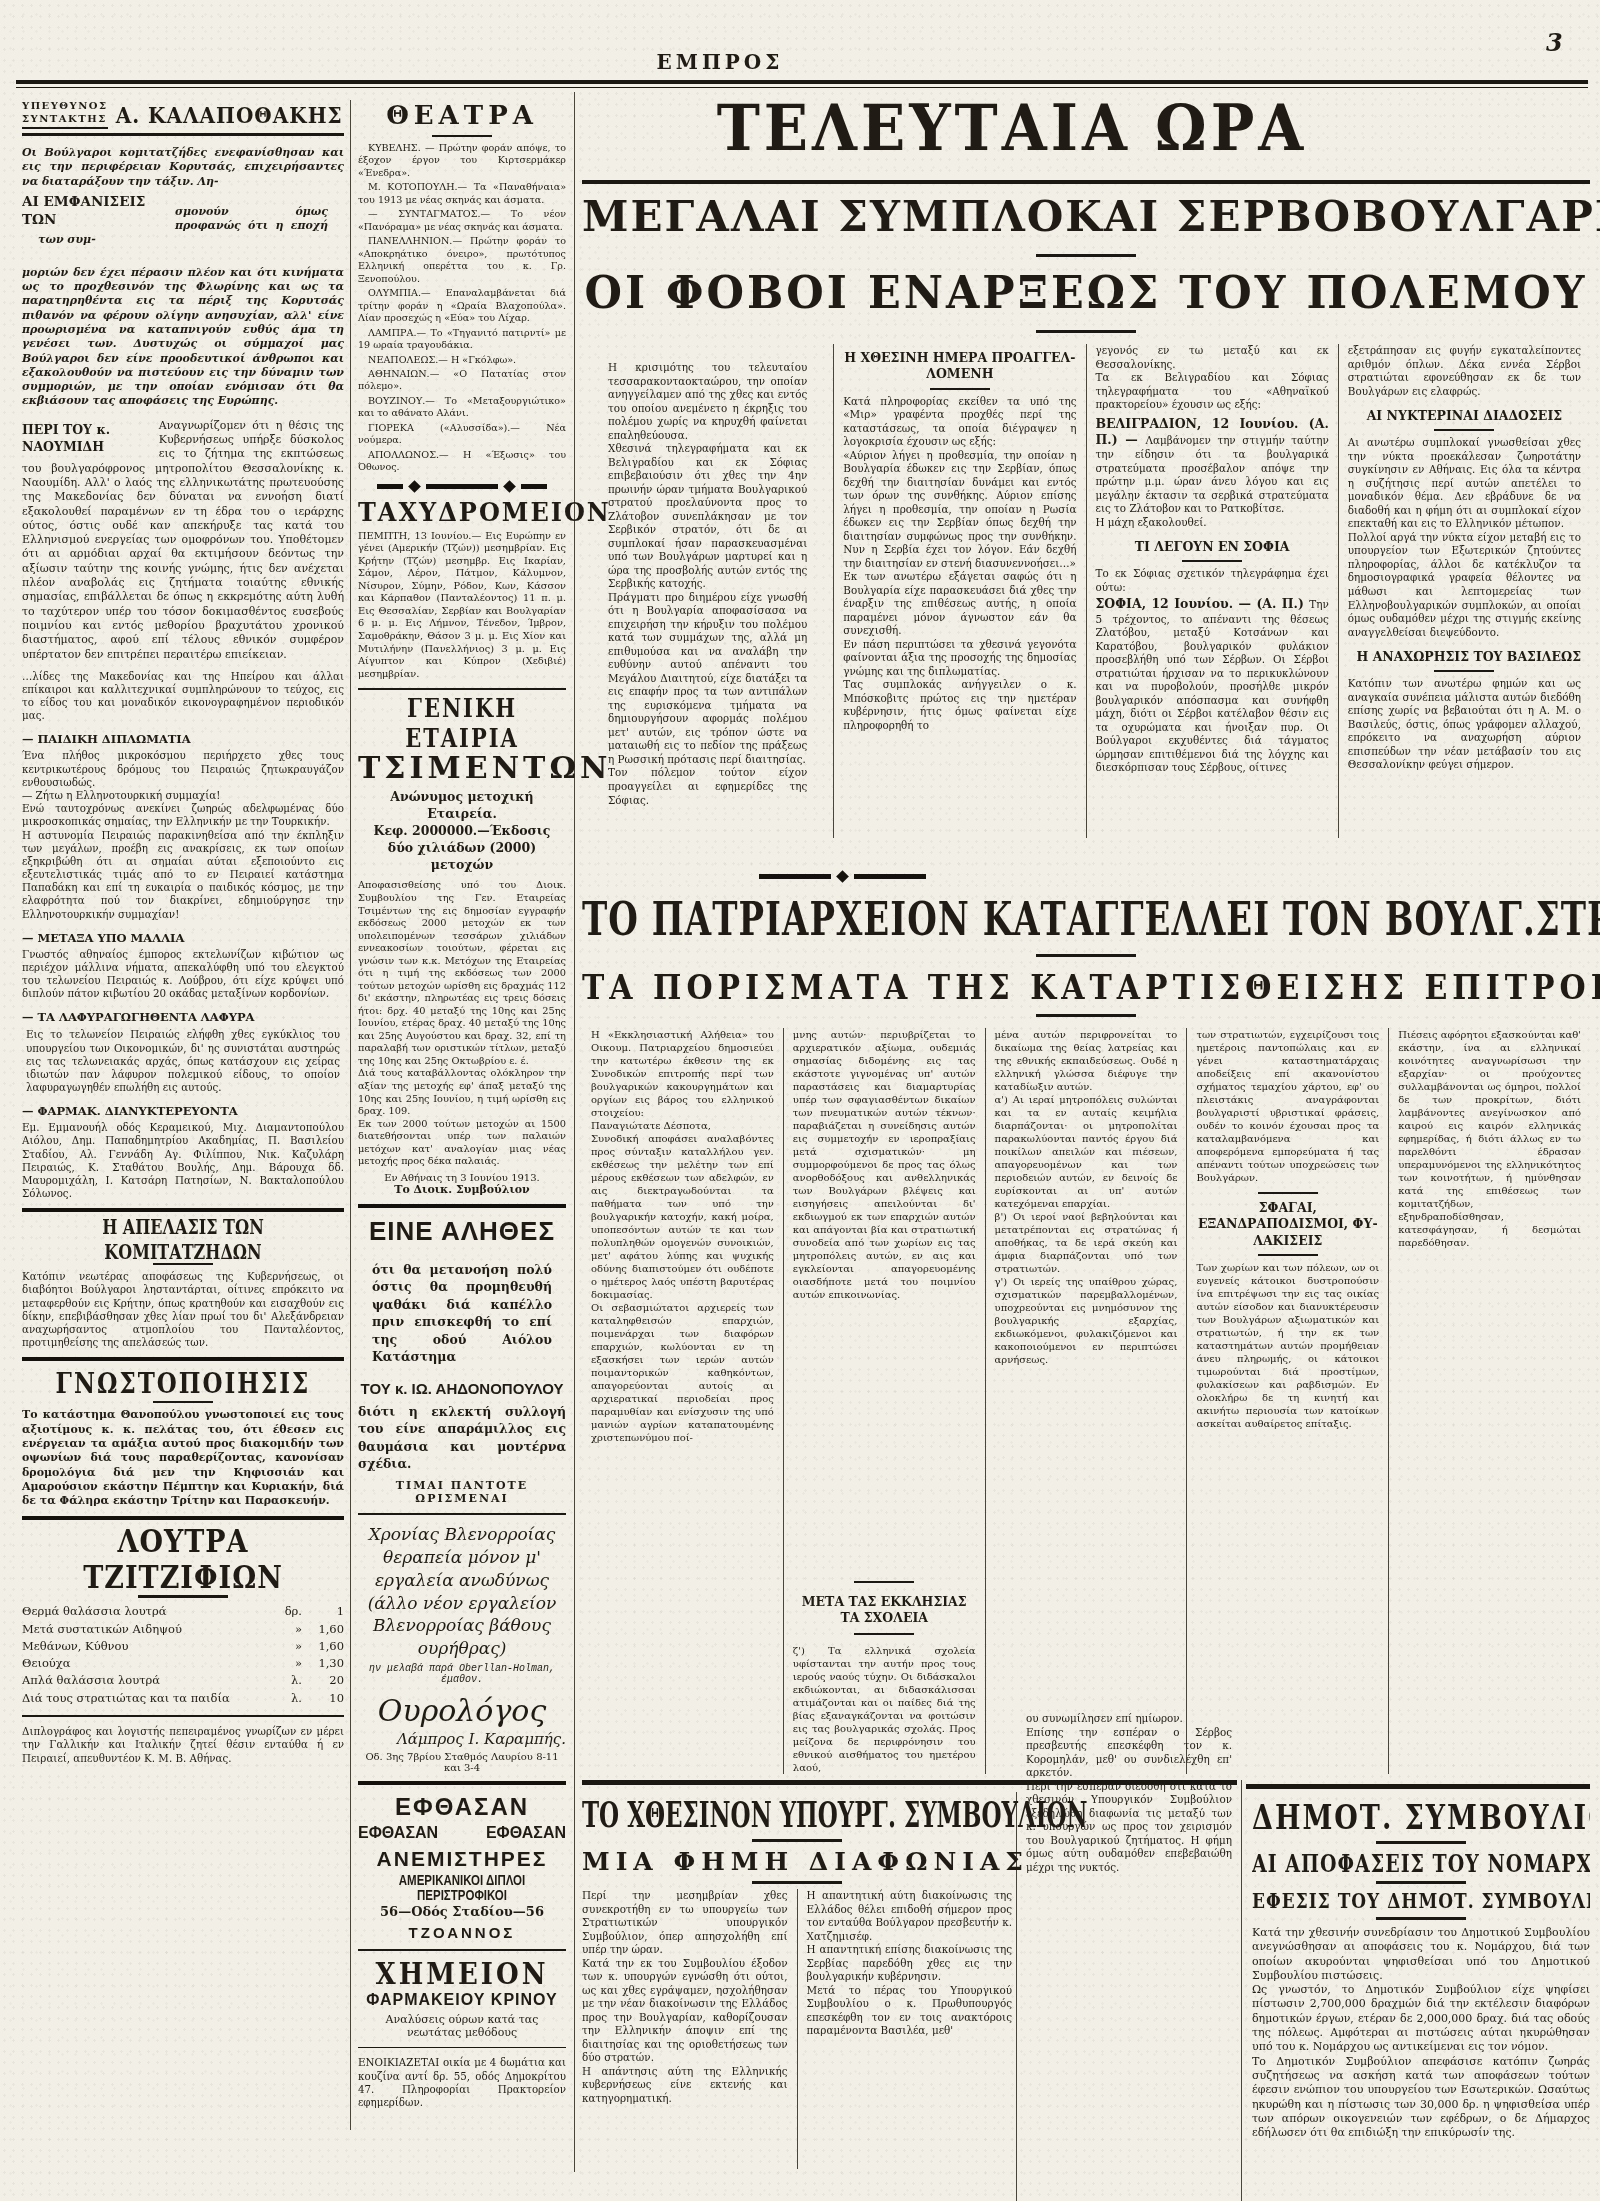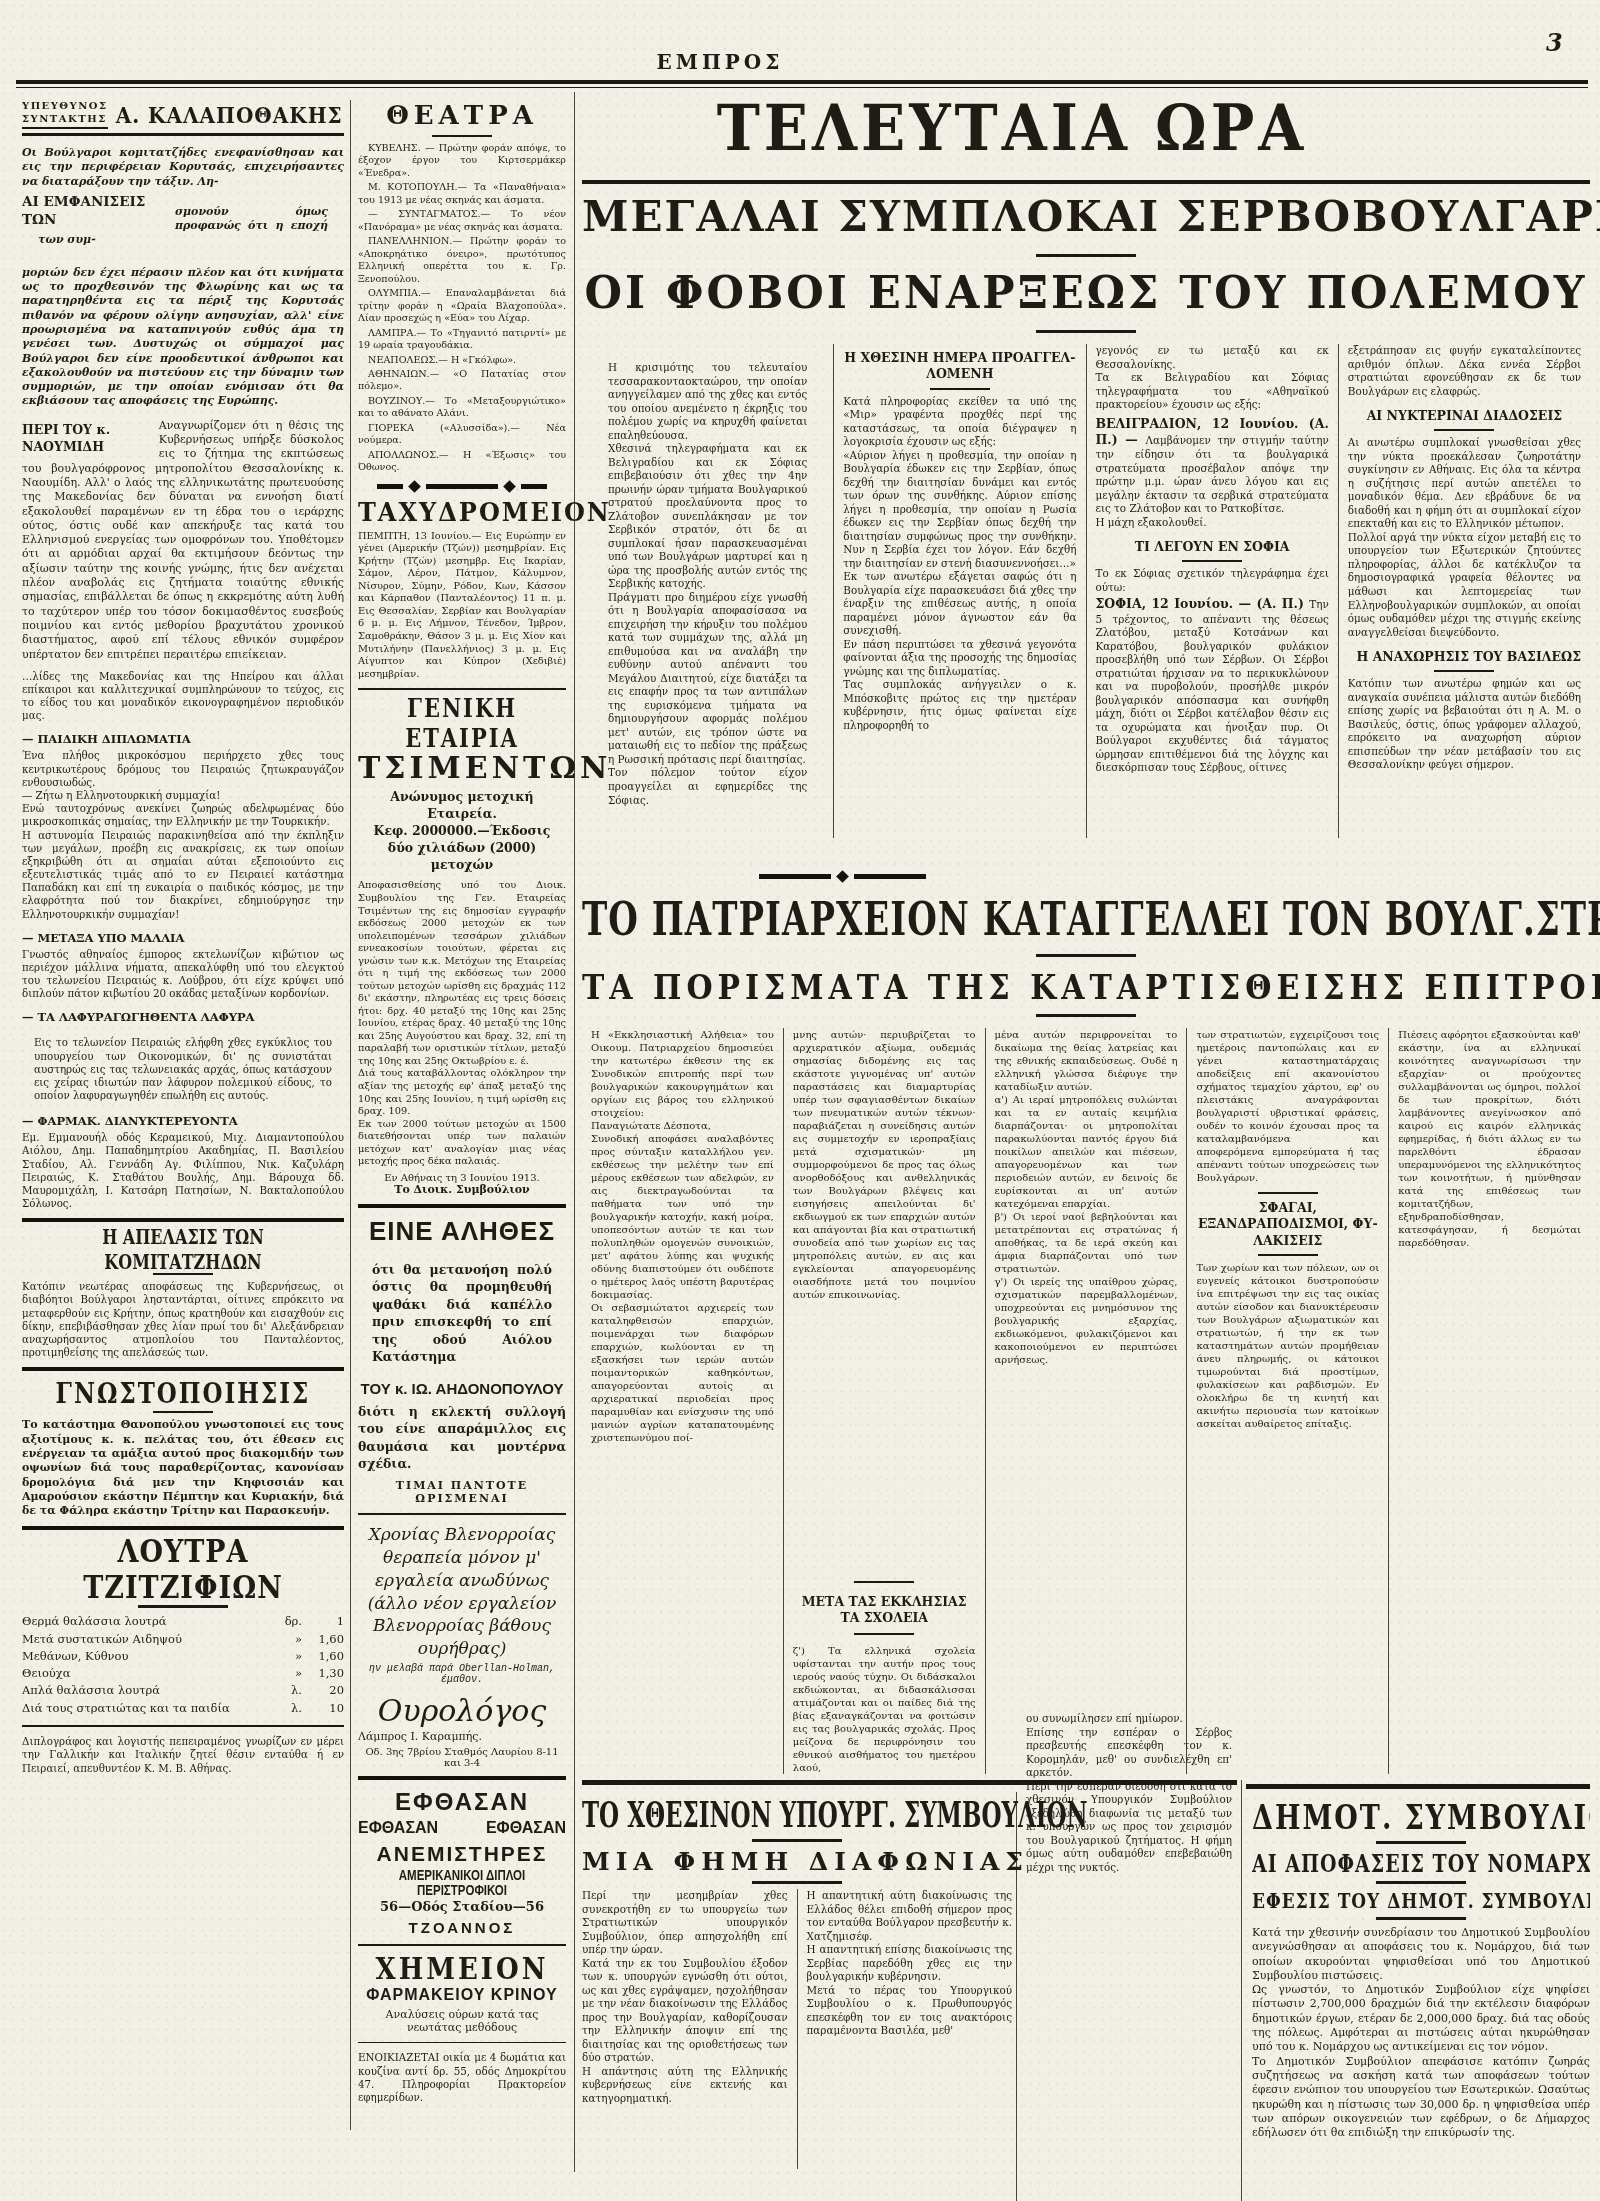--- a/index.html
+++ b/index.html
@@ -52,21 +52,21 @@
   .cem-kicker{font-size:21px;font-weight:bold;text-align:center;letter-spacing:2px;transform:scaleY(1.2);margin:6px 0 0;}
   .cem-title{font-size:30px;font-weight:bold;text-align:center;letter-spacing:4px;margin:2px 0 4px;}
   .cem-sub{font-size:12.5px;font-weight:bold;text-align:center;line-height:1.35;}
   .eine-title{font-size:26px;font-weight:bold;text-align:center;letter-spacing:1px;margin:4px 0 4px;font-family:"Liberation Sans",sans-serif;}
   .eine-body{font-size:12.5px;font-weight:bold;line-height:1.4;text-align:justify;}
   .eine-name{font-size:15px;font-weight:bold;text-align:center;margin:6px 0;font-family:"Liberation Sans",sans-serif;}
   .eine-footer{font-size:11px;font-weight:bold;text-align:center;letter-spacing:2px;margin-top:6px;}
   .uro-ad{font-size:17px;font-style:italic;text-align:center;line-height:1.35;}
   .uro-note{font-size:10px;font-style:italic;text-align:center;margin-top:3px;font-family:Liberation Mono, monospace;}
   .uro-title{font-size:30px;font-style:italic;text-align:center;margin:8px 0 2px;}
-  .uro-doctor{font-size:11px;text-align:left;}
+  .uro-doctor{font-size:15px;font-style:italic;text-align:right;}
   .uro-hours{font-size:10px;text-align:center;margin-top:3px;}
   .fans-w1{font-size:24px;font-weight:bold;text-align:center;font-family:"Liberation Sans",sans-serif;letter-spacing:2px;}
   .fans-row{display:flex;justify-content:space-between;font-size:16px;font-weight:bold;font-family:"Liberation Sans",sans-serif;margin-top:3px;}
   .fans-prod{font-size:21px;font-weight:bold;text-align:center;letter-spacing:2px;margin-top:5px;font-family:"Liberation Sans",sans-serif;}
   .fans-desc{font-size:11.5px;font-weight:bold;text-align:center;margin-top:4px;font-family:"Liberation Sans",sans-serif;transform:scaleY(1.25);}
   .fans-addr{font-size:13px;font-weight:bold;text-align:center;margin-top:5px;}
   .fans-name{font-size:15px;font-weight:bold;text-align:center;letter-spacing:3px;margin-top:5px;font-family:"Liberation Sans",sans-serif;}
   .chem-t1{font-size:26px;font-weight:bold;text-align:center;letter-spacing:3px;transform:scaleY(1.15);}
   .chem-t2{font-size:16px;font-weight:bold;text-align:center;letter-spacing:1px;margin-top:2px;font-family:"Liberation Sans",sans-serif;}
   .chem-desc{font-size:11px;text-align:center;margin-top:4px;}
@@ -134,21 +134,21 @@
 — Ζήτω η Ελληνοτουρκική συμμαχία!
 Ενώ ταυτοχρόνως ανεκίνει ζωηρώς αδελφωμένας δύο μικροσκοπικάς σημαίας, την Ελληνικήν με την Τουρκικήν.
 Η αστυνομία Πειραιώς παρακινηθείσα από την έκπληξιν των μεγάλων, προέβη εις ανακρίσεις, εκ των οποίων εξηκριβώθη ότι αι σημαίαι αύται εξεποιούντο εις εξευτελιστικάς τιμάς από το εν Πειραιεί κατάστημα Παπαδάκη και επί τη ευκαιρία ο παιδικός κόσμος, με την ελαφρότητα πού τον διακρίνει, εδημιούργησε την Ελληνοτουρκικήν συμμαχίαν!</p>
     </div>
     <div>
       <div class="brief-head">— ΜΕΤΑΞΑ ΥΠΟ ΜΑΛΛΙΑ</div>
       <p class="body10 just pre" style="margin:0;">Γνωστός αθηναίος έμπορος εκτελωνίζων κιβώτιον ως περιέχον μάλλινα νήματα, απεκαλύφθη υπό του ελεγκτού του τελωνείου Πειραιώς κ. Λούβρου, ότι είχε κρύψει υπό διπλούν πάτον κιβωτίου 20 οκάδας μεταξίνων κορδονίων.</p>
     </div>
     <div>
       <div class="brief-head">— ΤΑ ΛΑΦΥΡΑΓΩΓΗΘΕΝΤΑ ΛΑΦΥΡΑ</div>
-      <p class="body10 just pre" style="margin:12px;">Εις το τελωνείον Πειραιώς ελήφθη χθες εγκύκλιος του υπουργείου των Οικονομικών, δι' ης συνιστάται αυστηρώς εις τας τελωνειακάς αρχάς, όπως κατάσχουν εις χείρας ιδιωτών παν λάφυρον πολεμικού είδους, το οποίον λαφυραγωγηθέν επωλήθη εις αυτούς.</p>
+      <p class="body10 just pre" style="margin:4px;">Εις το τελωνείον Πειραιώς ελήφθη χθες εγκύκλιος του υπουργείου των Οικονομικών, δι' ης συνιστάται αυστηρώς εις τας τελωνειακάς αρχάς, όπως κατάσχουν εις χείρας ιδιωτών παν λάφυρον πολεμικού είδους, το οποίον λαφυραγωγηθέν επωλήθη εις αυτούς.</p>
     </div>
     <div>
       <div class="brief-head">— ΦΑΡΜΑΚ. ΔΙΑΝΥΚΤΕΡΕΥΟΝΤΑ</div>
       <p class="body10 just pre" style="margin:0;">Εμ. Εμμανουήλ οδός Κεραμεικού, Μιχ. Διαμαντοπούλου Αιόλου, Δημ. Παπαδημητρίου Ακαδημίας, Π. Βασιλείου Σταδίου, Αλ. Γεννάδη Αγ. Φιλίππου, Νικ. Καζυλάρη Πειραιώς, Κ. Σταθάτου Βουλής, Δημ. Βάρουχα δδ. Μαυρομιχάλη, Ι. Κατσάρη Πατησίων, Ν. Βακταλοπούλου Σόλωνος.</p>
     </div>
 
     <div class="rule-heavy"></div>
     <div>
       <div class="boxhead">Η ΑΠΕΛΑΣΙΣ ΤΩΝ ΚΟΜΙΤΑΤΖΗΔΩΝ</div>
       <div class="dash small"></div>

